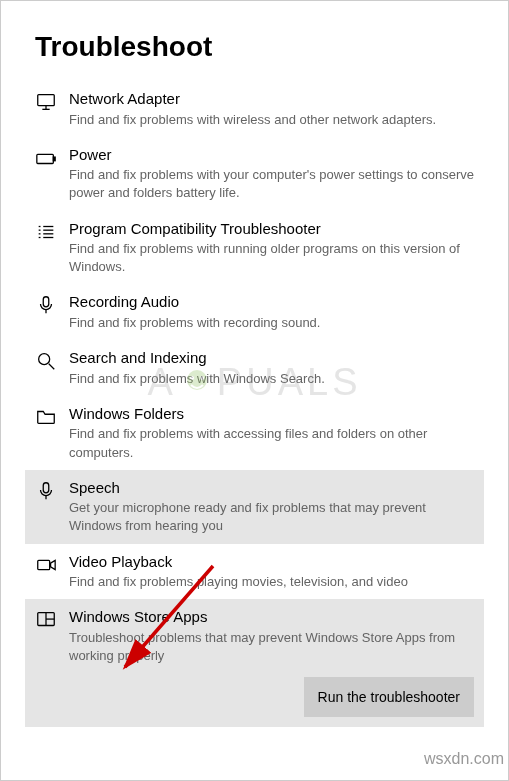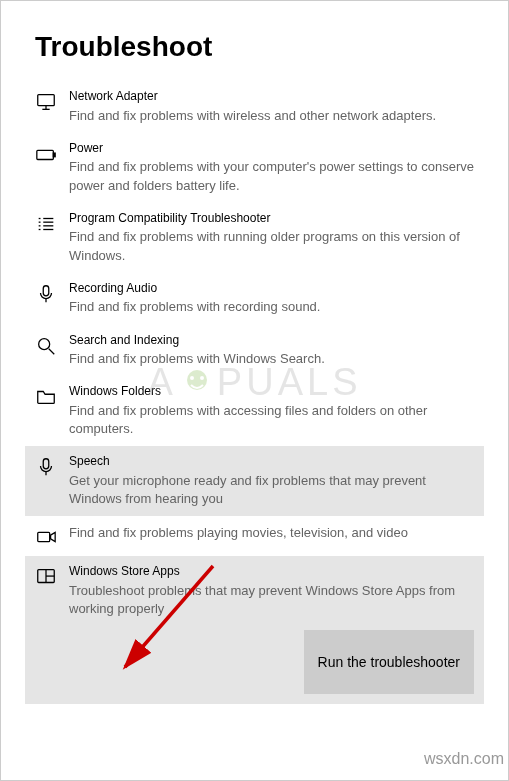--- a/index.html
+++ b/index.html
@@ -54,42 +54,42 @@
       width: 22px;
       height: 22px;
       stroke: #000;
       fill: none;
       stroke-width: 1.4;
     }
     .text-col {
       flex: 1;
     }
     .item-title {
-      font-size: 12px;
+      font-size: 15px;
       color: #000;
       line-height: 1.3;
       margin-bottom: 2px;
     }
     .item-desc {
       font-size: 13px;
       color: #646464;
       line-height: 1.4;
     }
     .run-button-row {
       display: flex;
       justify-content: flex-end;
       background: #e5e5e5;
       margin-left: -10px;
       margin-right: -10px;
       padding: 0 10px 10px 10px;
     }
     .run-button {
       background: #ccc;
       border: none;
-      padding: 24px 14px;
+      padding: 12px 14px;
       font-size: 14px;
       font-family: inherit;
       color: #000;
       cursor: pointer;
     }
     .watermark {
       position: absolute;
       top: 360px;
       left: 50%;
       transform: translateX(-50%);
@@ -227,20 +227,21 @@
 </div>
 
 <div class="item">
   <div class="icon-col">
     <svg viewBox="0 0 24 24">
         <rect x="3" y="7" width="13" height="10" rx="1"></rect>
         <polygon points="17,10 22,7 22,17 17,14"></polygon>
       </svg>
   </div>
   <div class="text-col">
+    <div class="item-title">Video Playback</div>
     <div class="item-desc">Find and fix problems playing movies, television, and video</div>
   </div>
 </div>
 
 <div class="item expanded">
   <div class="icon-col">
     <svg viewBox="0 0 24 24">
         <rect x="3" y="4" width="18" height="14" rx="1"></rect>
         <line x1="12" y1="4" x2="12" y2="18"></line>
         <line x1="12" y1="11" x2="21" y2="11"></line>

